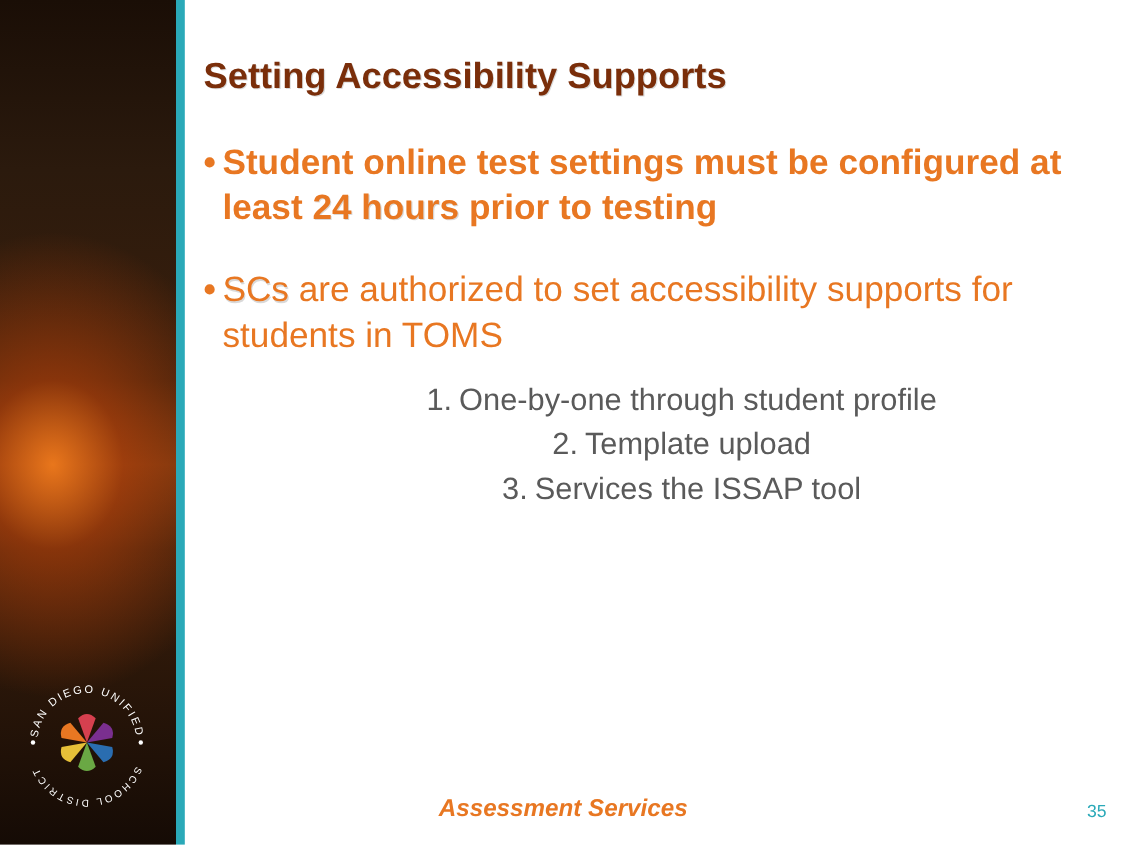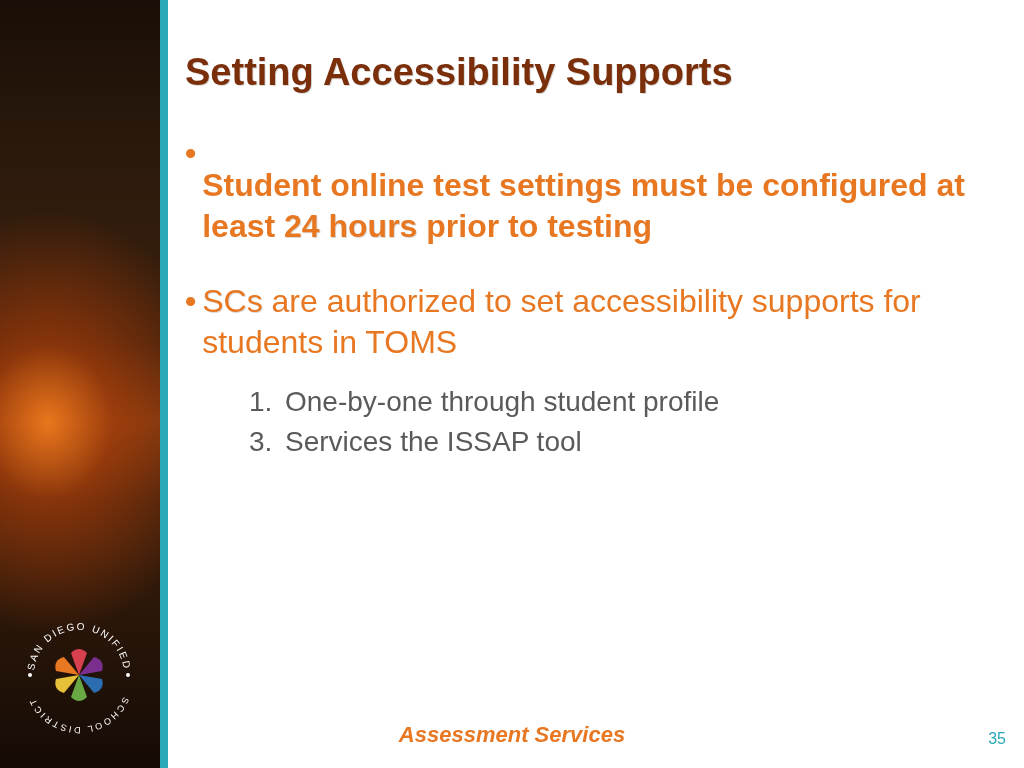--- a/index.html
+++ b/index.html
@@ -6,30 +6,30 @@
   html,body { width:1024px; height:768px; font-family:Arial, Helvetica, sans-serif; overflow:hidden; }
   .slide { width:1024px; height:768px; position:relative; background:#fff; }
   .sidebar {
     position:absolute; left:0; top:0; width:160px; height:768px;
     background:
       radial-gradient(ellipse 200% 50% at 30% 55%, rgba(255,130,30,0.85) 0%, rgba(200,70,10,0.55) 20%, rgba(50,15,5,0.0) 55%),
       linear-gradient(180deg,#1a0e06 0%, #2b1a0d 20%, #3a1f0c 45%, #6b3410 55%, #3a1f0c 65%, #150b05 100%);
   }
   .teal-stripe { position:absolute; left:160px; top:0; width:8px; height:768px; background:#2aa9b8; }
   .content { position:absolute; left:185px; top:50px; right:40px; }
-  .title { font-size:38px; font-weight:bold; color:#7a2e0a; line-height:1.18; text-shadow:1px 1px 0 rgba(0,0,0,0.15); margin-bottom:38px; }
+  .title { font-size:33px; font-weight:bold; color:#7a2e0a; line-height:1.18; text-shadow:1px 1px 0 rgba(0,0,0,0.15); margin-bottom:38px; }
   .b1 { display:flex; margin-bottom:34px; }
   .b1 .dot { color:#e87722; font-size:32px; font-weight:bold; line-height:1.25; margin-right:6px; }
-  .b1 .txt { color:#e87722; font-size:32px; font-weight:bold; line-height:1.28;margin-top:32px; }
+  .b1 .txt { color:#e87722; font-size:32px; font-weight:bold; line-height:1.28; }
   .b1 .txt .strong { text-shadow:1px 1px 0 rgba(0,0,0,0.15); }
   .b2 { display:flex; margin-bottom:10px; }
   .b2 .dot { color:#e87722; font-size:32px; font-weight:bold; line-height:1.25; margin-right:6px; }
   .b2 .txt { color:#e87722; font-size:32px; font-weight:normal; line-height:1.28; }
   .b2 .txt .scs { text-shadow:1px 1px 0 rgba(0,0,0,0.15); }
-  .sub { margin-left:64px; margin-top:19px; }
+  .sub { margin-left:64px; margin-top:19px;text-align:center; }
   .sub li { list-style:none; color:#5a5a5a; font-size:28px; line-height:1.45; }
   .sub li .num { display:inline-block; width:36px; }
   .footer-center {
     position:absolute; bottom:20px; left:0; width:1024px; text-align:center;
     color:#e87722; font-style:italic; font-weight:bold; font-size:22px;
   }
   .pagenum { position:absolute; right:18px; bottom:20px; color:#2aa9b8; font-size:16px;margin-top:16px; }
   
   .logo { position:absolute; left:20px; bottom:34px; width:118px; height:118px; }
   .logo .ringtext { position:absolute; inset:0; }
@@ -56,20 +56,21 @@
 
     <div class="b2">
       <div class="dot">•</div>
       <div class="txt">
         <span class="scs">SCs</span><span> are authorized to set accessibility supports for students in TOMS</span>
       </div>
     </div>
 
     <ol class="sub">
       <li><span class="num">1.</span><span>One-by-one through student profile</span></li>
+      <li><span class="num">2.</span><span>Template upload</span></li>
       <li><span class="num">3.</span><span>Services the ISSAP tool</span></li>
     </ol>
   </div>
 
   <div class="footer-center">Assessment Services</div>
   <div class="pagenum">35</div>
 
   <div class="logo">
     <svg class="ringtext" viewBox="0 0 118 118">
       <defs>

